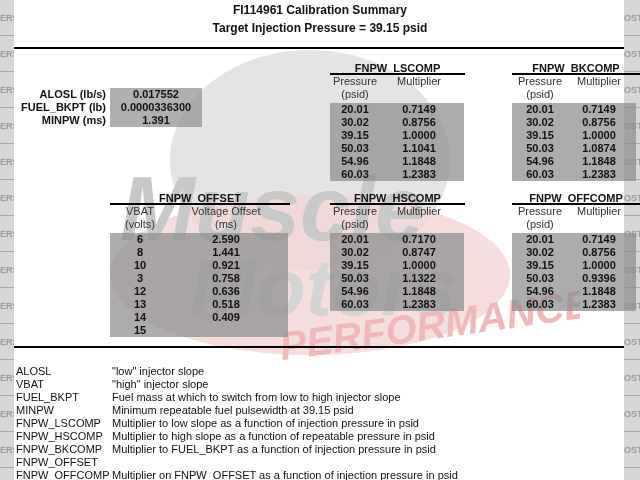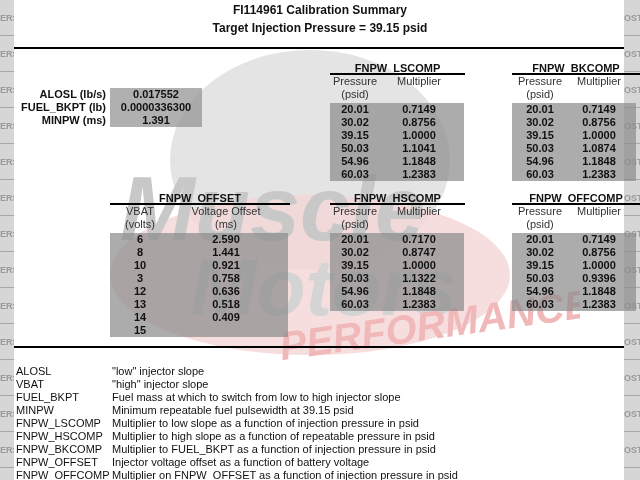--- a/index.html
+++ b/index.html
@@ -310,19 +310,18 @@
     <div class="row">
       <div class="term">FNPW_HSCOMP</div>
       <div>Multiplier to high slope as a function of repeatable pressure in psid</div>
     </div>
     <div class="row">
       <div class="term">FNPW_BKCOMP</div>
       <div>Multiplier to FUEL_BKPT as a function of injection pressure in psid</div>
     </div>
     <div class="row">
       <div class="term">FNPW_OFFSET</div>
-      <div>Injector voltage offset as a function of battery voltage</div>
     </div>
     <div class="row">
       <div class="term">FNPW_OFFCOMP</div>
       <div>Multiplier on FNPW_OFFSET as a function of injection pressure in psid</div>
     </div>
   </div>
 
 </body></html>

